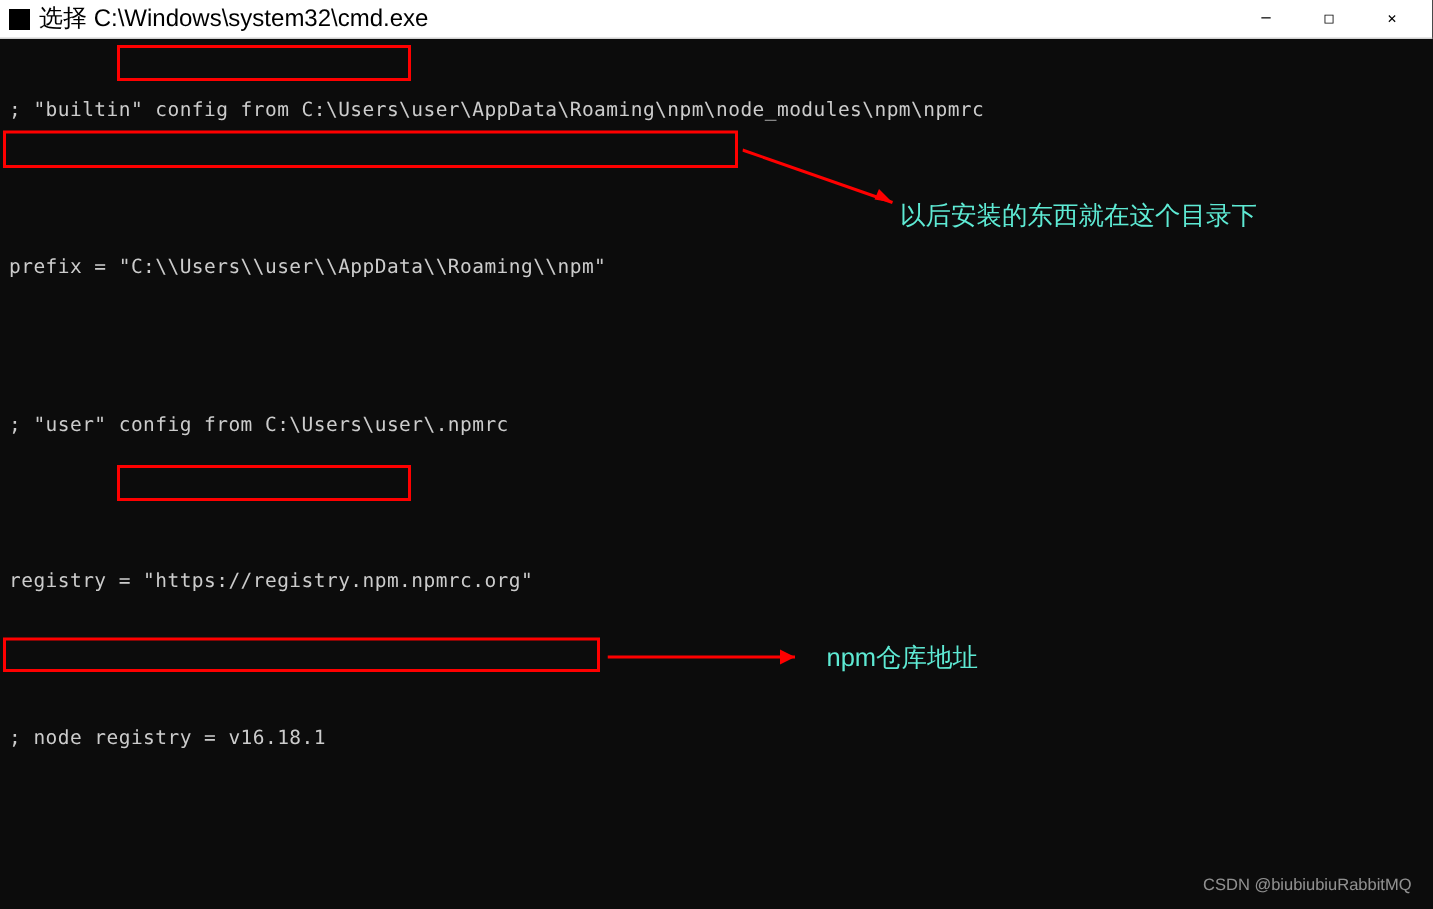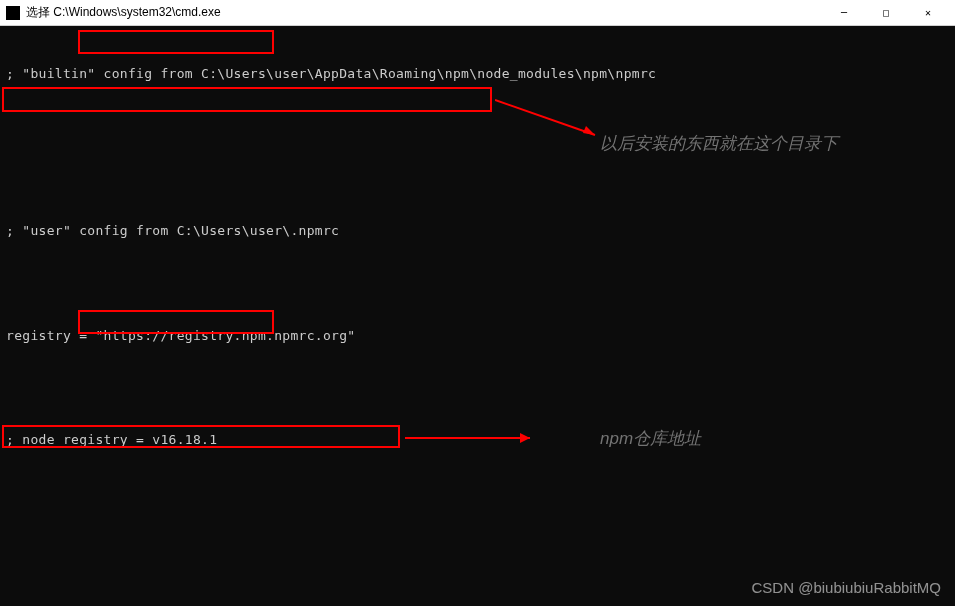--- a/index.html
+++ b/index.html
@@ -27,21 +27,21 @@
       margin-right: 6px;
       display: flex;
       align-items: center;
       justify-content: center;
       font-size: 8px;
       color: #fff;
       font-family: sans-serif;
     }
     .titlebar-text {
       flex: 1;
-      font-size: 12px;
+      font-size: 16px;
       color: #000;
       font-family: 'Microsoft YaHei', sans-serif;
     }
     .titlebar-controls {
       display: flex;
       gap: 0;
     }
     .titlebar-btn {
       width: 42px;
       height: 24px;
@@ -66,56 +66,56 @@
       min-height: 17px;
     }
     .red-box {
       position: absolute;
       border: 2px solid #ff0000;
       background: transparent;
       pointer-events: none;
     }
     .red-text {
       position: absolute;
-      color: #737373;
+      color: #5eead4;
       font-family: 'Microsoft YaHei', 'SimHei', sans-serif;
       font-size: 17px;
       pointer-events: none;
-      font-style: italic;
     }
     .red-arrow {
       position: absolute;
       pointer-events: none;
     }
     .watermark {
       position: absolute;
       bottom: 10px;
       right: 14px;
       color: rgba(255,255,255,0.55);
       font-family: 'Microsoft YaHei', sans-serif;
-      font-size: 15px;
+      font-size: 11px;
       pointer-events: none;
     }
   </style>
 </head>
 <body>
 
 <div class="titlebar">
   <div class="titlebar-icon"></div>
   <div class="titlebar-text">选择 C:\Windows\system32\cmd.exe</div>
   <div class="titlebar-controls">
     <div class="titlebar-btn">─</div>
     <div class="titlebar-btn">□</div>
     <div class="titlebar-btn">✕</div>
   </div>
 </div>
 
 <div class="terminal">
   <span class="terminal-line">; "builtin" config from C:\Users\user\AppData\Roaming\npm\node_modules\npm\npmrc</span>
   <span class="terminal-line"></span>
+  <span class="terminal-line">prefix = "C:\\Users\\user\\AppData\\Roaming\\npm"</span>
   <span class="terminal-line"></span>
   <span class="terminal-line">; "user" config from C:\Users\user\.npmrc</span>
   <span class="terminal-line"></span>
   <span class="terminal-line">registry = "https://registry.npm.npmrc.org"</span>
   <span class="terminal-line"></span>
   <span class="terminal-line">; node registry = v16.18.1</span>
   
   
   
   
@@ -149,15 +149,15 @@
 <svg class="red-arrow" style="left:495px; top:95px; width:120px; height:50px;">
   <line x1="0" y1="5" x2="100" y2="40" stroke="#ff0000" stroke-width="2"></line>
   <polygon points="100,40 91,31 88,38" fill="#ff0000"></polygon>
 </svg>
 <svg class="red-arrow" style="left:405px; top:430px; width:140px; height:20px;">
   <line x1="0" y1="8" x2="125" y2="8" stroke="#ff0000" stroke-width="2"></line>
   <polygon points="125,8 115,3 115,13" fill="#ff0000"></polygon>
 </svg>
 
 <div class="red-text" style="left:600px; top:132px;">以后安装的东西就在这个目录下</div>
-<div class="red-text" style="left:600px; top:427px;">npm仓库地址</div>
+<div class="red-text" style="left:551px; top:427px;">npm仓库地址</div>
 
 <div class="watermark">CSDN @biubiubiuRabbitMQ</div>
 
 </body></html>

